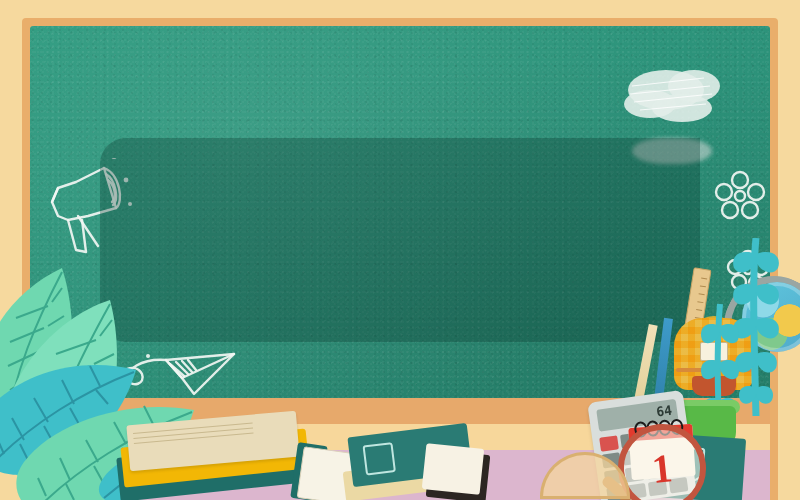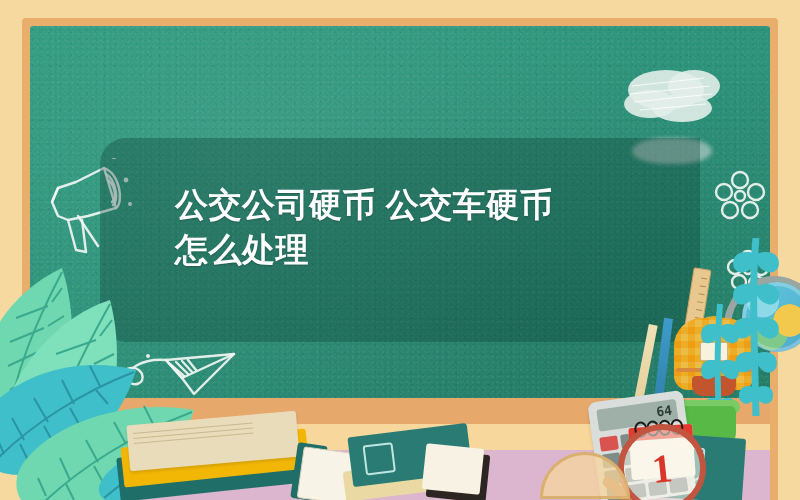--- a/index.html
+++ b/index.html
@@ -237,24 +237,20 @@
         <circle cx="30" cy="35" r="7"></circle>
         <circle cx="13" cy="34" r="7"></circle>
         <circle cx="9" cy="19" r="7"></circle>
         <circle cx="22" cy="22" r="4"></circle>
       </g>
     </svg>
   </div>
 
   <div class="text-panel"></div>
 
-  <div class="headline">
-    <span class="ln">公交公司硬币 公交车硬币</span>
-    <span class="ln">怎么处理</span>
-  </div>
 
   <div class="desk-wrap">
     <div class="desk-band-tan"></div>
     <div class="desk-band-cream"></div>
     <div class="desk-band-pink"></div>
   </div>
 
   <div class="leaf leaf-l4">
     <svg width="120" height="190" viewBox="0 0 120 190">
       <path class="mint" d="M96 6 C44 30 6 86 14 140 C20 178 54 188 78 164 C108 134 114 62 96 6 Z"></path>

